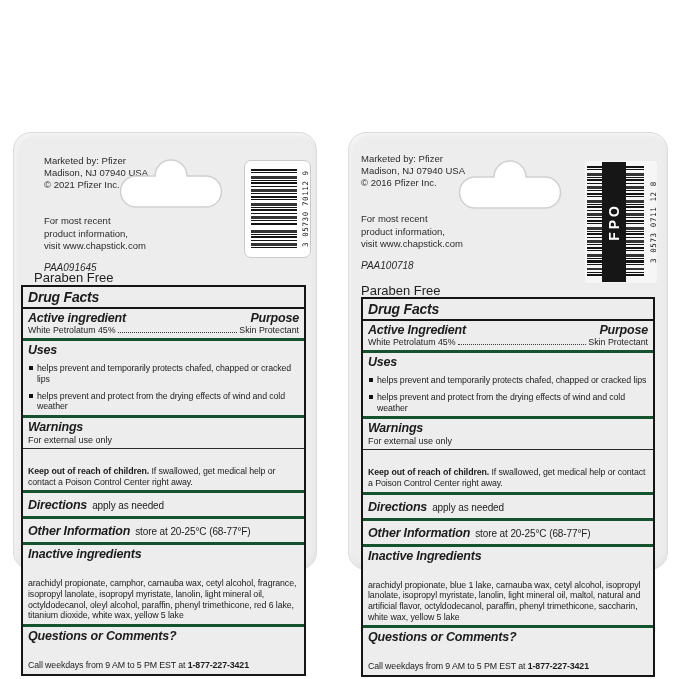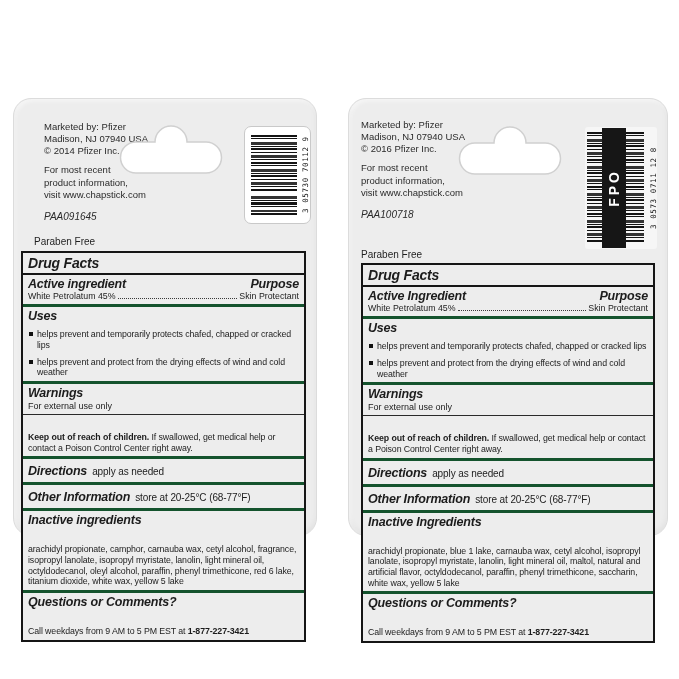--- a/index.html
+++ b/index.html
@@ -2,31 +2,31 @@
 <html><head>
 <meta charset="utf-8">
 <style>
   html,body { margin:0; padding:0; }
   body {
     width:679px; height:679px; position:relative; background:#ffffff;
     font-family:"Liberation Sans", sans-serif; color:#1c1c1c;
     -webkit-font-smoothing:antialiased;
   }
   .card {
-    position:absolute; top:98px; height:438px; box-sizing:border-box;
+    position:absolute; top:132px; height:438px; box-sizing:border-box;
     background:#ededed; border:1px solid #dcdcdc; border-radius:18px;
     box-shadow: inset 0 -3px 6px rgba(0,0,0,0.05), inset 2px 2px 4px rgba(255,255,255,0.6);
   }
   .card.c0 { left:13px;  width:304px; }
   .card.c1 { left:348px; width:320px; }
 
   .top-text { position:absolute; font-size:9.5px; line-height:1.28; color:#2b2b2b; }
   .c0 .top-text { left:30px; top:22px; }
   .c1 .top-text { left:12px; top:20px; }
-  .mk-block + .mk-block { margin-top:7px; }
+  .mk-block + .mk-block { margin-top:24px; }
   .code { margin-top:10px; font-size:10px;font-style:italic; }
 
   .hang-hole { position:absolute; }
   .c0 .hang-hole { left:102px; top:22px; }
   .c1 .hang-hole { left:106px; top:23px; }
 
   .barcode { position:absolute; }
   .c0 .barcode { right:5px; top:27px; width:65px; height:96px; background:#ffffff; border:1px solid #c9c9c9; border-radius:7px; }
   .c1 .barcode { right:10px; top:28px; width:72px; height:122px; background:#f6f6f6; border-radius:3px; }
   .bars {
@@ -52,21 +52,21 @@
   .c1 .bc-digits { right:-1px; top:2px; height:118px; }
   .fpo-strip {
     position:absolute; left:17px; top:1px; width:24px; height:120px;
     background:#161616; display:flex; align-items:center; justify-content:center;
   }
   .fpo-strip span {
     writing-mode:vertical-rl; transform:rotate(180deg);
     color:#ffffff; font-weight:bold; font-size:14px; letter-spacing:3px;
   }
 
-  .paraben { position:absolute; font-size:10px; color:#1f1f1f; }
+  .paraben { position:absolute; font-size:13px; color:#1f1f1f; }
   .c0 .paraben { left:20px; top:137px; }
   .c1 .paraben { left:12px; top:150px; }
 
   .df-box { position:absolute; border:2px solid #151515; background:#ededed; }
   .c0 .df-box { top:152px; left:7px; right:10px; }
   .c1 .df-box { top:164px; left:12px; right:12px; }
 
   .df-title {
     font-style:italic; font-weight:bold; font-size:14px; letter-spacing:-0.2px;
     padding:2px 5px 2px; border-bottom:2px solid #151515;
@@ -89,21 +89,21 @@
   .inline-txt { font-size:10px; margin-left:5px; letter-spacing:-0.1px; }
 </style>
 </head>
 <body>
 
 <div class="card c0">
   <div class="top-text">
     <div class="mk-block">
       <div>Marketed by: Pfizer</div>
       <div>Madison, NJ 07940 USA</div>
-      <div>© 2014 Pfizer Inc.</div>
+      <div>© 2021 Pfizer Inc.</div>
     </div>
     <div class="mk-block">
       <div>For most recent</div>
       <div>product information,</div>
       <div>visit www.chapstick.com</div>
     </div>
     <div class="code">PAA091645</div>
   </div>
 
   <svg class="hang-hole" width="110" height="56" viewBox="0 0 110 56">

